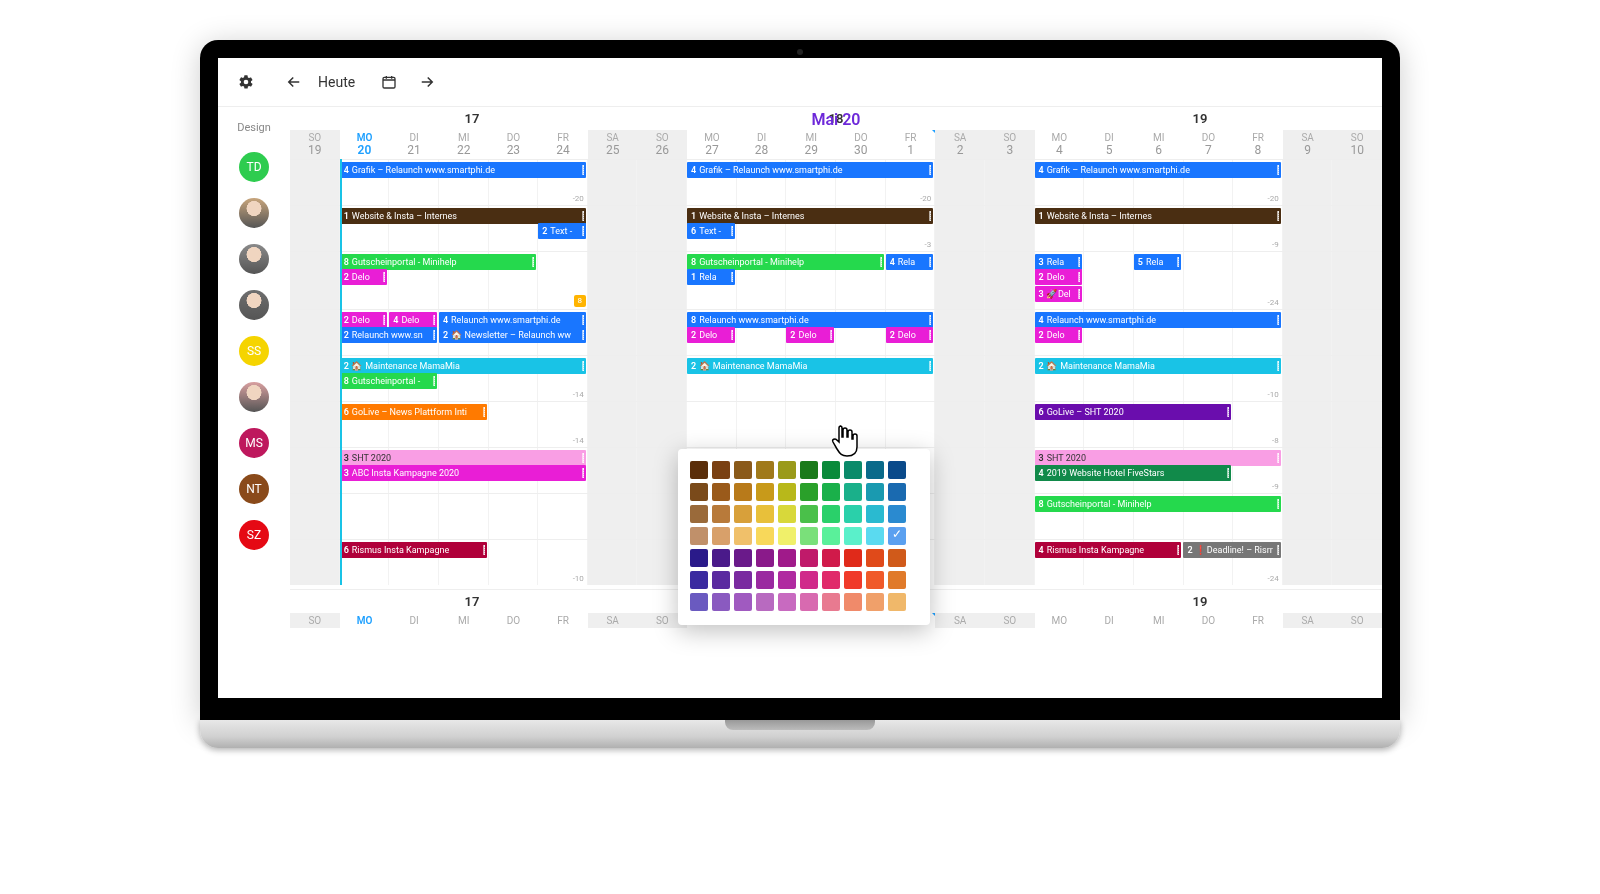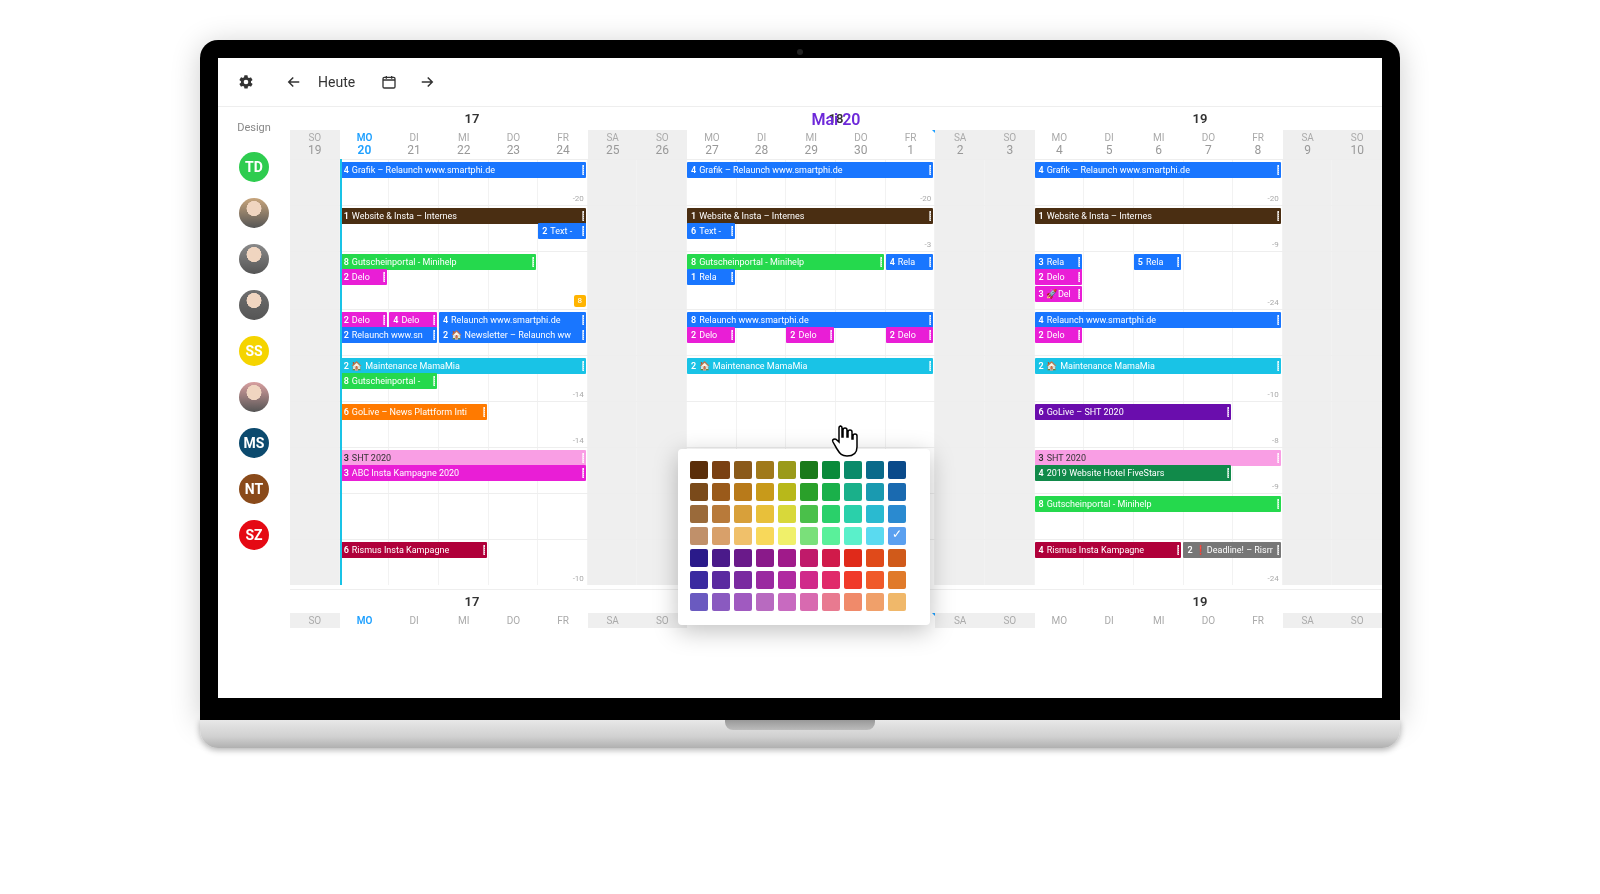--- a/index.html
+++ b/index.html
@@ -19,21 +19,21 @@
 .topbar .tabs-c { flex:1; display:flex; justify-content:center; gap:22px; }
 .topbar .tab { color:#bbb; font-size:14px; }
 .topbar .tab.active { color:#333; }
 .topbar .right-pad { width:120px; }
 
 
 .layout { display:flex; height:calc(100% - 49px); }
 .sidebar { width:72px; border-right:none; padding-top:14px; }
 .section-label { font-size:11px; color:#888; text-align:center; margin-bottom:10px; }
 .avatars { display:flex; flex-direction:column; align-items:center; gap:16px; margin-top:18px; }
-.avatar { width:30px; height:30px; border-radius:50%; display:flex; align-items:center; justify-content:center; font-size:14px; font-weight:700; color:#fff; }
+.avatar { width:30px; height:30px; border-radius:50%; display:flex; align-items:center; justify-content:center; font-size:12px; font-weight:400; color:#fff; }
 .main { flex:1; overflow:auto; position:relative; }
 
 
 .cal-header { position:relative; }
 .month-label { position:absolute; top:3px; left:50%; transform:translateX(-50%); font-size:16px; font-weight:600; color:#6d28d9; }
 .week-nums { display:flex; font-size:13px; font-weight:600; color:#333; }
 .week-nums > div { flex:1; text-align:center; padding:4px 0; }
 .day-row { display:flex; }
 .day-cell { flex:1; text-align:center; font-size:10px; color:#aaa; padding:2px 0; position:relative; }
 .day-cell .daynum { display:block; font-size:12px; color:#999; }
@@ -109,21 +109,21 @@
       <div class="layout">
         <div class="sidebar">
           <div class="section-label">Design</div>
           <div class="avatars" id="avatars">
               <div class="avatar" style="background: rgb(46, 204, 79);">TD</div>
               <div class="avatar" style="background: radial-gradient(circle at 50% 35%, rgb(240, 213, 192) 30%, transparent 31%), linear-gradient(rgb(200, 165, 124), rgb(85, 85, 85)) rgb(200, 165, 124);"></div>
               <div class="avatar" style="background: radial-gradient(circle at 50% 35%, rgb(240, 213, 192) 30%, transparent 31%), linear-gradient(rgb(138, 138, 138), rgb(85, 85, 85)) rgb(138, 138, 138);"></div>
               <div class="avatar" style="background: radial-gradient(circle at 50% 35%, rgb(240, 213, 192) 30%, transparent 31%), linear-gradient(rgb(110, 110, 110), rgb(85, 85, 85)) rgb(110, 110, 110);"></div>
               <div class="avatar" style="background: rgb(245, 212, 0);">SS</div>
               <div class="avatar" style="background: radial-gradient(circle at 50% 35%, rgb(240, 213, 192) 30%, transparent 31%), linear-gradient(rgb(217, 160, 160), rgb(85, 85, 85)) rgb(217, 160, 160);"></div>
-              <div class="avatar" style="background: #0c4a6e;">MS</div>
+              <div class="avatar" style="background: #be185d;">MS</div>
               <div class="avatar" style="background: rgb(138, 74, 26);">NT</div>
               <div class="avatar" style="background: rgb(229, 9, 20);">SZ</div>
             </div>
         </div>
         <div class="main">
           <div class="cal-header">
             <div class="week-nums" id="week-nums">
                 <div>17</div>
                 <div>18</div>
                 <div>19</div>

